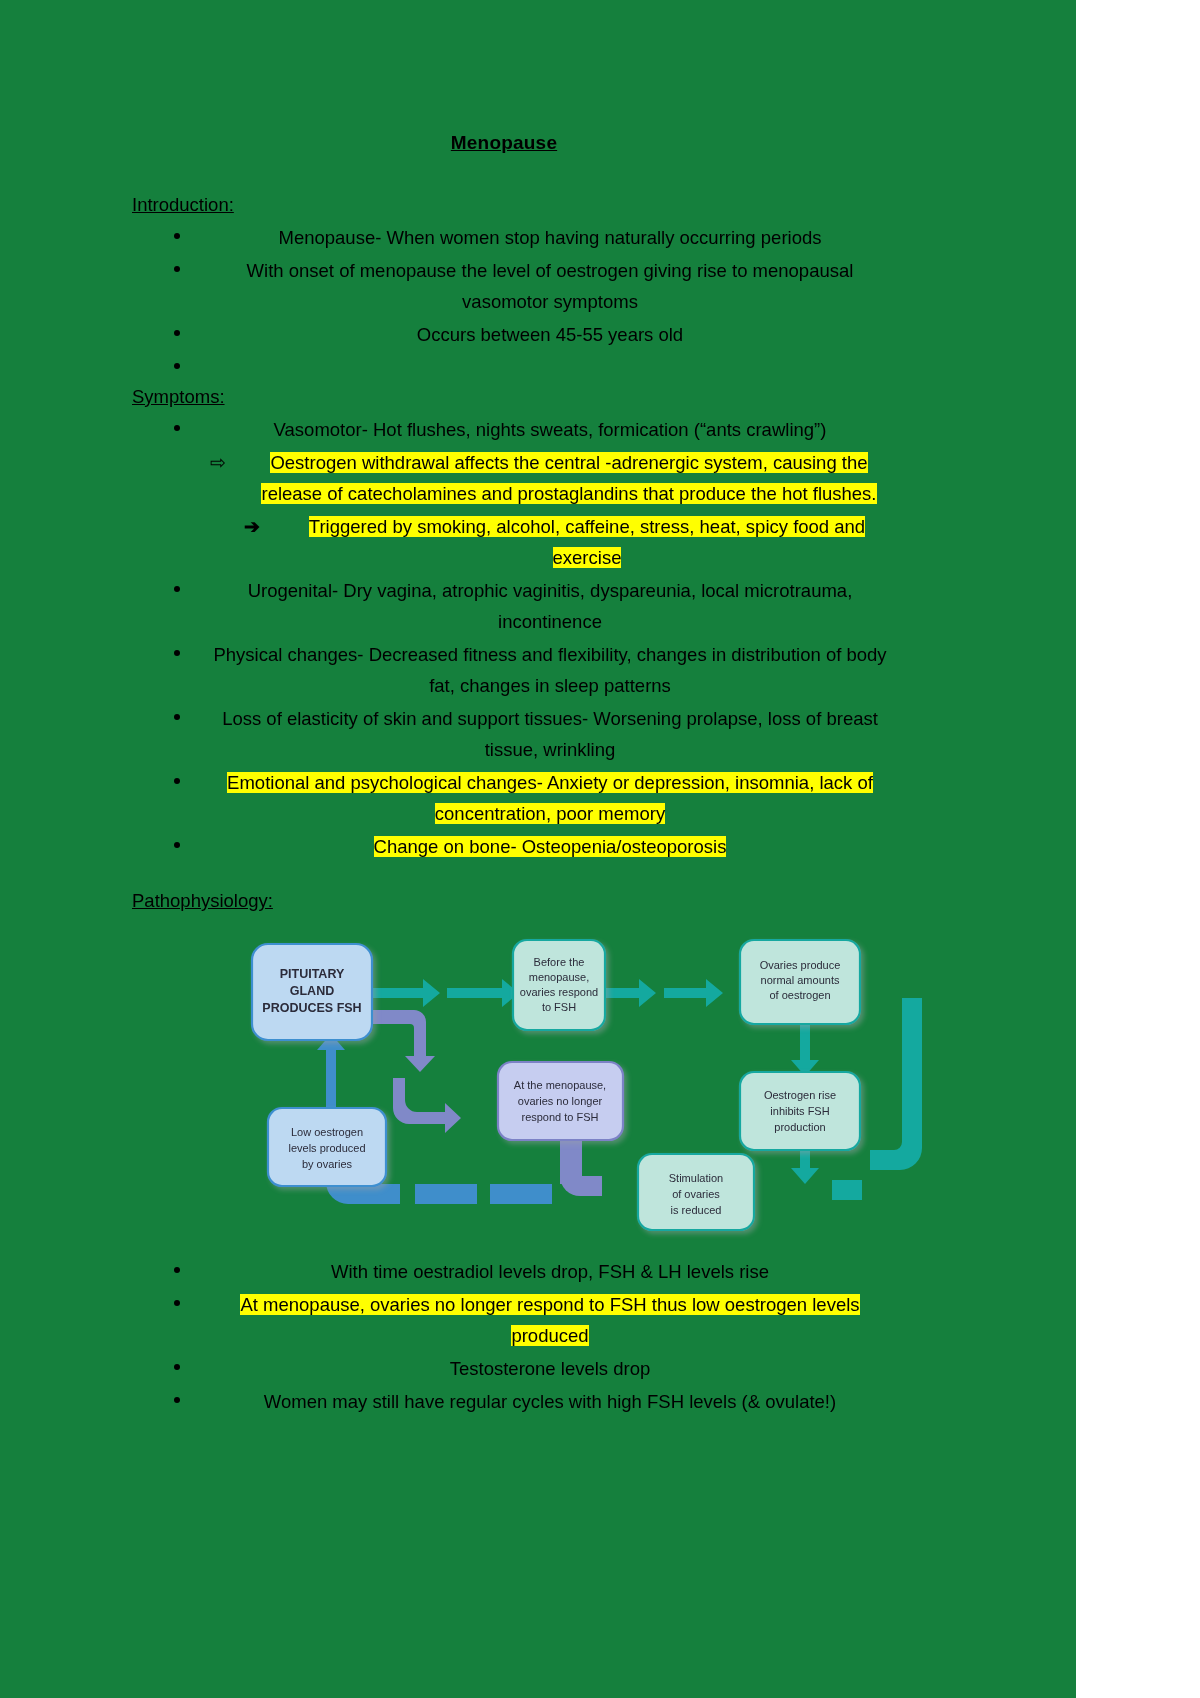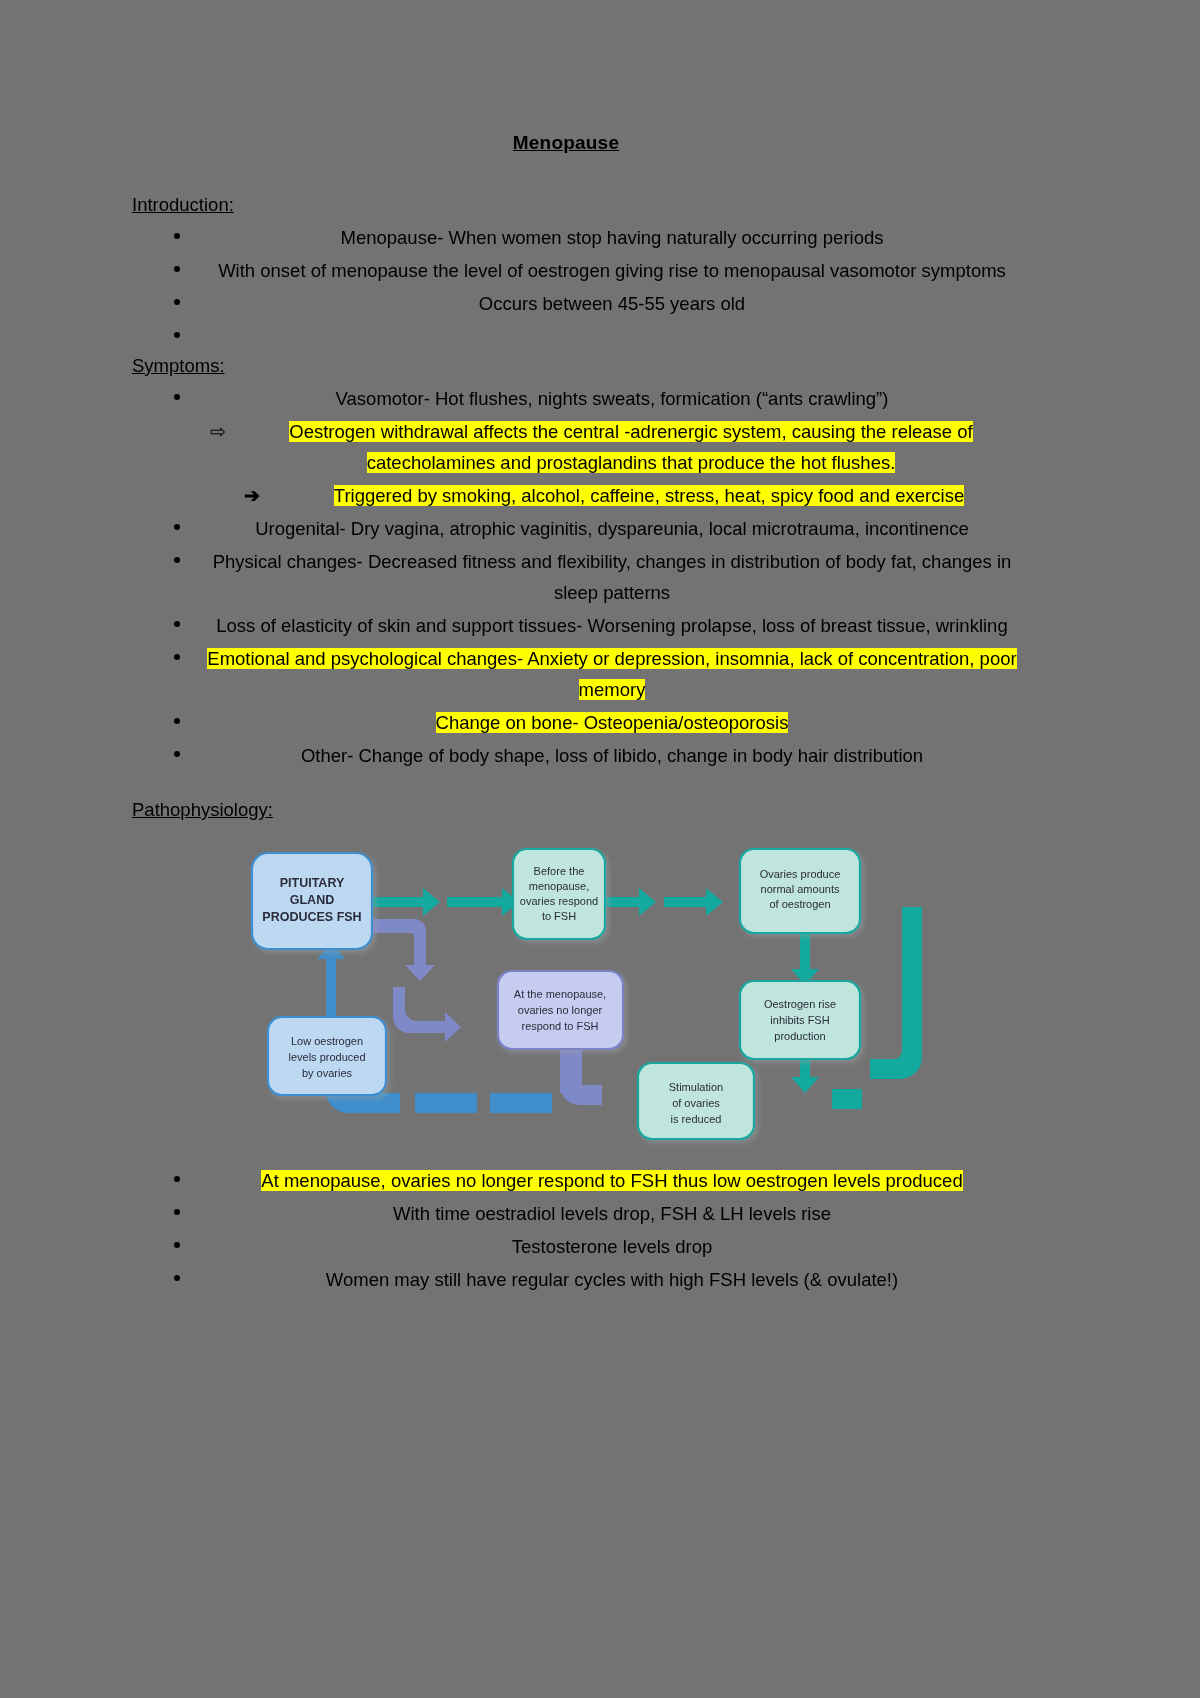--- a/index.html
+++ b/index.html
@@ -6,23 +6,23 @@
     margin: 0;
     padding: 0;
     background: #ffffff;
   }
   body {
     font-family: "Liberation Sans", sans-serif;
     color: #000000;
   }
   .page {
     position: relative;
-    width: 1200px;
+    width: 1076px;
     height: 1698px;
-    background: #737373;
+    background: #15803d;
     box-sizing: border-box;
     padding: 132px 180px 0 132px;
     overflow: hidden;
   }
   .doc-title {
     text-align: center;
     font-weight: bold;
     font-size: 19px;
     text-decoration: underline;
     letter-spacing: 0.2px;
@@ -169,24 +169,20 @@
       <span class="txt">Loss of elasticity of skin and support tissues- Worsening prolapse, loss of breast tissue, wrinkling</span>
     </li>
     <li class="bullet hl-row">
       <span class="dot"></span>
       <span class="txt hl">Emotional and psychological changes- Anxiety or depression, insomnia, lack of concentration, poor memory</span>
     </li>
     <li class="bullet hl-row">
       <span class="dot"></span>
       <span class="txt hl">Change on bone- Osteopenia/osteoporosis</span>
     </li>
-    <li class="bullet">
-      <span class="dot"></span>
-      <span class="txt">Other- Change of body shape, loss of libido, change in body hair distribution</span>
-    </li>
   </ul>
 
   <div class="gap-md"></div>
 
   <div class="section-head">Pathophysiology:</div>
 
   <div class="diagram-wrap">
     <svg width="760" height="320" viewBox="0 0 760 320" xmlns="http://www.w3.org/2000/svg">
       <defs>
         <filter id="shadow" x="-20%" y="-20%" width="150%" height="150%">
@@ -304,30 +300,30 @@
       <path d="M514 256 h60 v18 h-60 z" fill="#14a99f" opacity="0"></path>
 
       <path d="M622 254 h-108 v20 h108 a0 0 0 0 0 0 -20 z" fill="#14a99f" opacity="0"></path>
       <path d="M592 254 h30 v20 h-30 z" fill="#14a99f"></path>
       <path d="M514 254 h40 l0 0 h-40 z" fill="#14a99f"></path>
       <path d="M514 254 h44 v20 h-44 z" fill="#14a99f" opacity="0"></path>
     </svg>
   </div>
 
   <ul class="bullets">
+    <li class="bullet">
+      <span class="dot"></span>
+      <span class="txt">With time oestradiol levels drop, FSH &amp; LH levels rise</span>
+    </li>
     <li class="bullet hl-row">
       <span class="dot"></span>
       <span class="txt hl">At menopause, ovaries no longer respond to FSH thus low oestrogen levels produced</span>
     </li>
     <li class="bullet">
       <span class="dot"></span>
-      <span class="txt">With time oestradiol levels drop, FSH &amp; LH levels rise</span>
-    </li>
-    <li class="bullet">
-      <span class="dot"></span>
       <span class="txt">Testosterone levels drop</span>
     </li>
     <li class="bullet">
       <span class="dot"></span>
       <span class="txt">Women may still have regular cycles with high FSH levels (&amp; ovulate!)</span>
     </li>
   </ul>
 
 </div>
 

